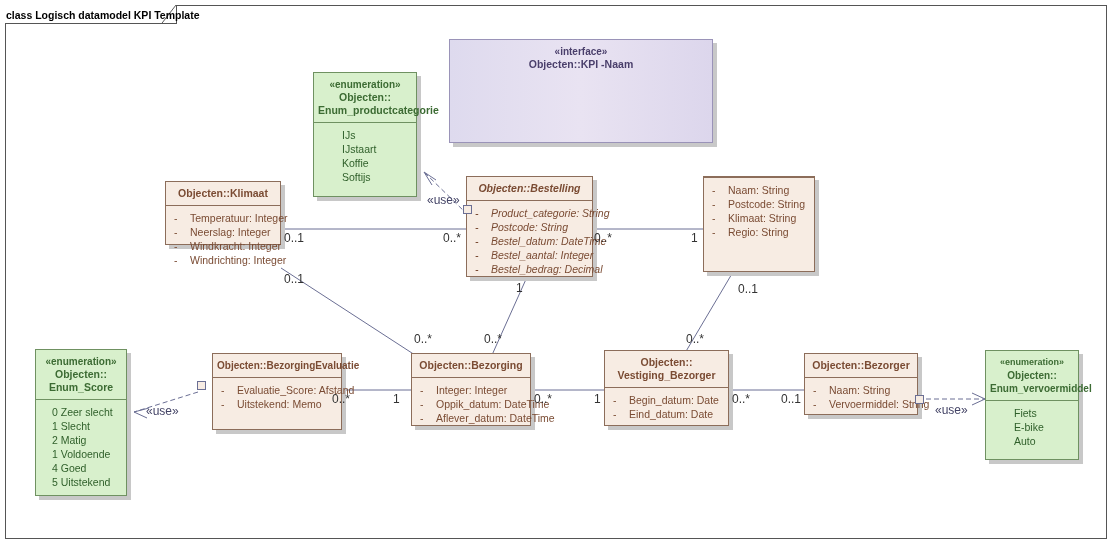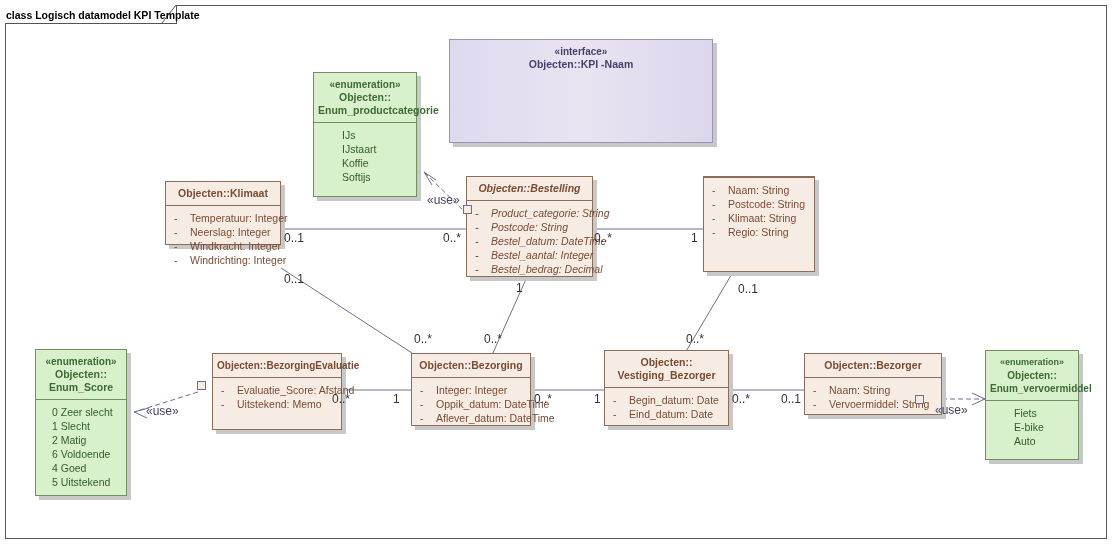--- a/index.html
+++ b/index.html
@@ -345,21 +345,21 @@
       <div class="node-head">
         <div class="stereo">«enumeration»</div>
         <div>Objecten::</div>
         <div>Enum_Score</div>
       </div>
       <div class="node-sep"></div>
       <div class="attrs" style="padding-left:2px;">
         <div class="attr lit" style="padding-left:14px;">0 Zeer slecht</div>
         <div class="attr lit" style="padding-left:14px;">1 Slecht</div>
         <div class="attr lit" style="padding-left:14px;">2 Matig</div>
-        <div class="attr lit" style="padding-left:14px;">6 Voldoende</div>
+        <div class="attr lit" style="padding-left:14px;">1 Voldoende</div>
         <div class="attr lit" style="padding-left:14px;">4 Goed</div>
         <div class="attr lit" style="padding-left:14px;">5 Uitstekend</div>
       </div>
     </div>
   </div>
 
   <div class="node" style="left:200px; top:353px; width:130px; height:77px;margin-left:12px;">
     <div class="shadow"></div>
     <div class="body">
       <div class="node-head">
@@ -418,21 +418,21 @@
           <span class="nm">Begin_datum: Date</span>
         </div>
         <div class="attr">
           <span class="vis">-</span>
           <span class="nm">Eind_datum: Date</span>
         </div>
       </div>
     </div>
   </div>
 
-  <div class="node" style="left:804px; top:353px; width:138px; height:62px;">
+  <div class="node" style="left:804px; top:353px; width:114px; height:62px;">
     <div class="shadow"></div>
     <div class="body">
       <div class="node-head">
         <div>Objecten::Bezorger</div>
       </div>
       <div class="node-sep"></div>
       <div class="attrs">
         <div class="attr">
           <span class="vis">-</span>
           <span class="nm">Naam: String</span>

